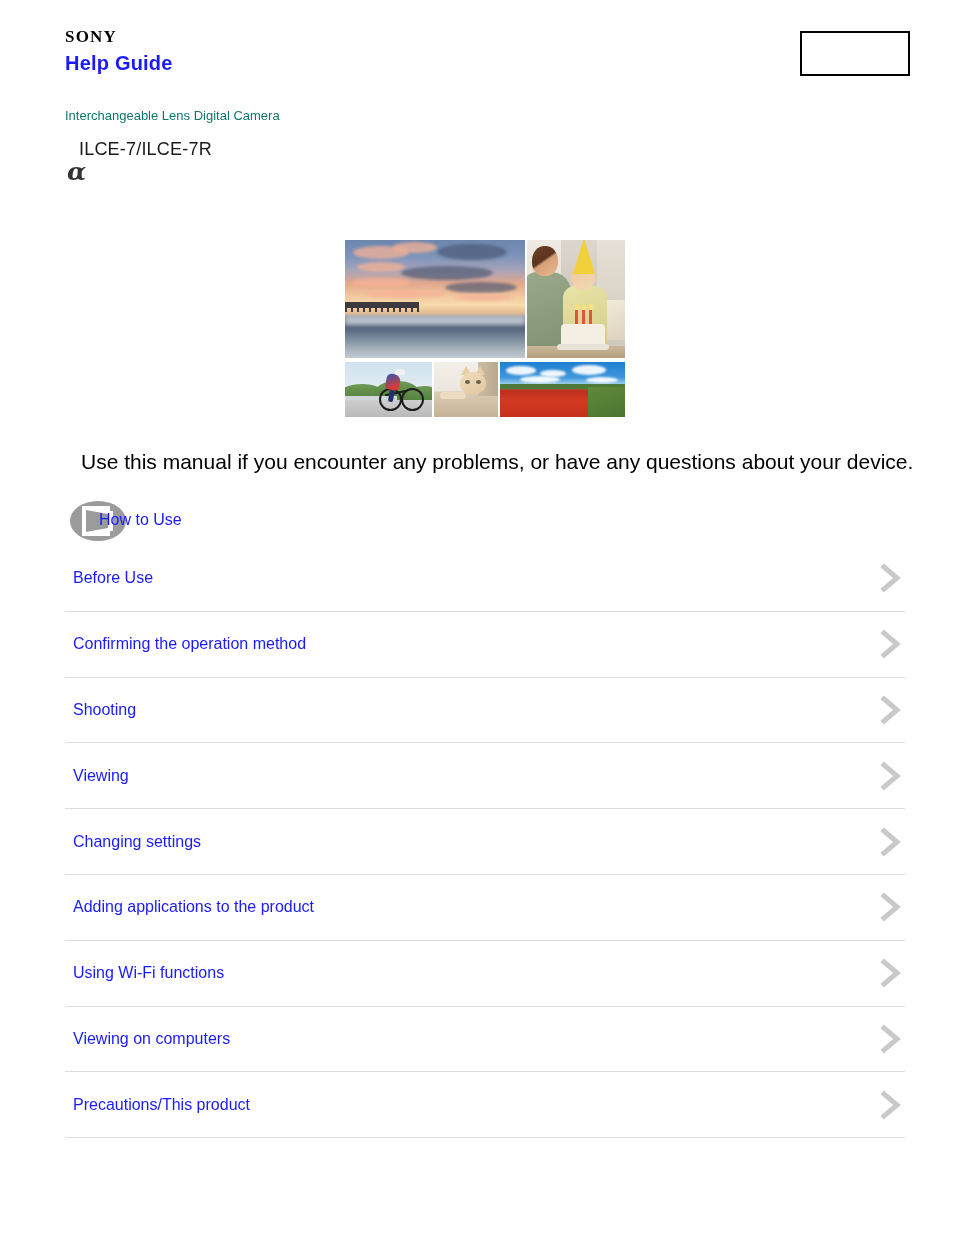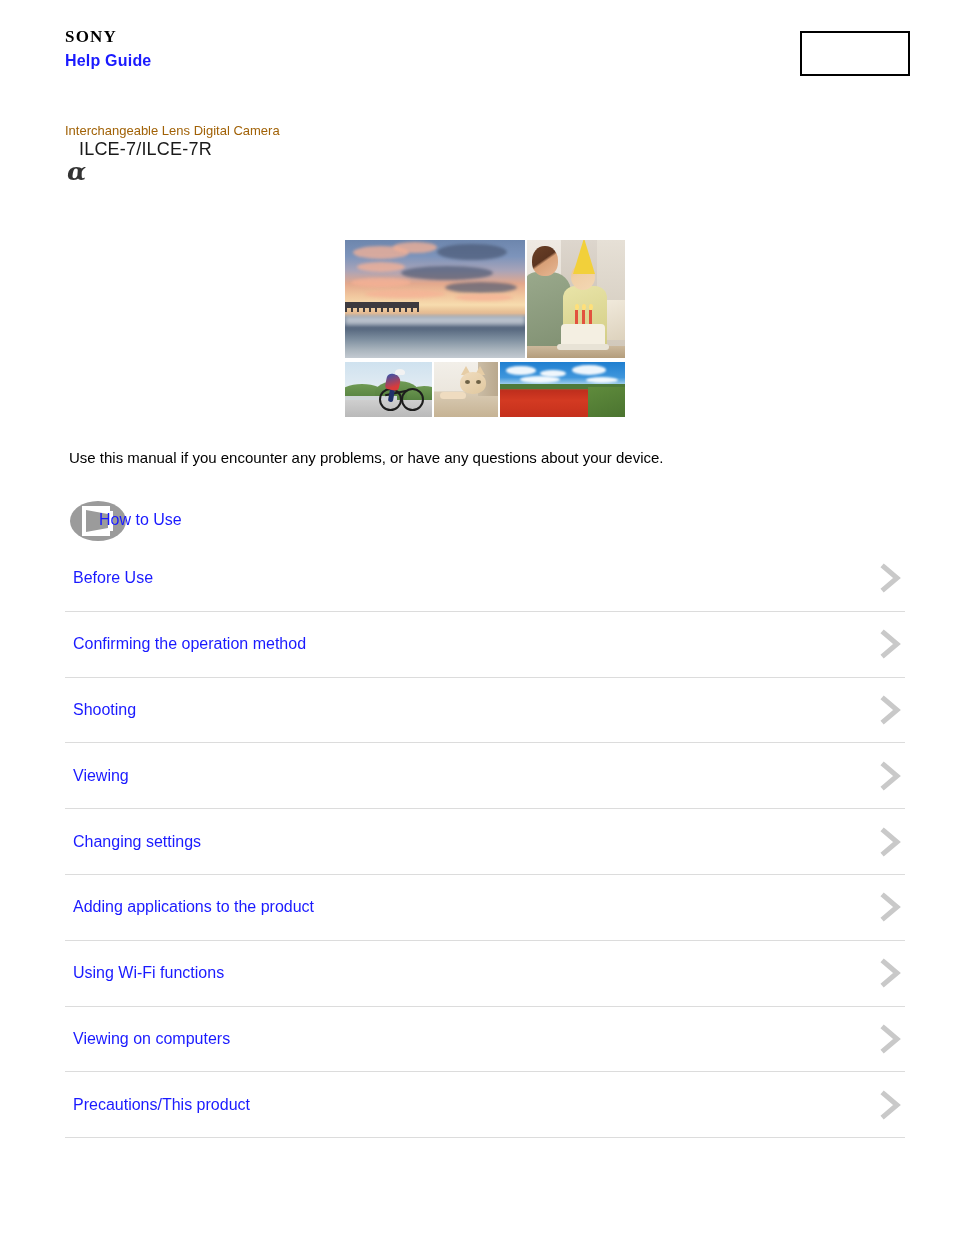--- a/index.html
+++ b/index.html
@@ -31,44 +31,44 @@
     font-weight: bold;
     font-size: 17px;
     letter-spacing: 1.2px;
     color: #000000;
     line-height: 1;
   }
   .help-guide-title {
     position: absolute;
     left: 65px;
     top: 51px;
-    font-size: 16px;
+    font-size: 20px;
     font-weight: bold;
     color: #1a1aff;
     line-height: 1.2;
     letter-spacing: 0.2px;
   }
   .top-right-box {
     position: absolute;
     left: 800px;
     top: 31px;
     width: 110px;
     height: 45px;
     border: 2px solid #000000;
     background: #ffffff;
     box-sizing: border-box;
   }
 
   
   .product-kind {
     position: absolute;
     left: 65px;
-    top: 123px;
+    top: 108px;
     font-size: 13px;
-    color: #a16207;
+    color: #0f766e;
     line-height: 1.2;
   }
   .product-model {
     position: absolute;
     left: 79px;
     top: 138px;
     font-size: 18px;
     color: #1a1a1a;
     line-height: 1.3;
     letter-spacing: 0.2px;
@@ -301,23 +301,23 @@
     background: #4e7a3a; filter: blur(0.6px);
   }
   .photo-poppy .greenband {
     position: absolute; left: 88px; top: 25px; width: 37px; height: 30px;
     background: linear-gradient(160deg, #5f8b3c, #4b7430);
   }
 
   
   .lead-text {
     position: absolute;
-    left: 69px;
+    left: 81px;
     top: 447px;
-    font-size: 15px;
+    font-size: 21px;
     color: #000000;
     line-height: 1.4;
   }
 
   
   .how-to-use-block {
     position: absolute;
     left: 65px;
     top: 498px;
     height: 48px;

